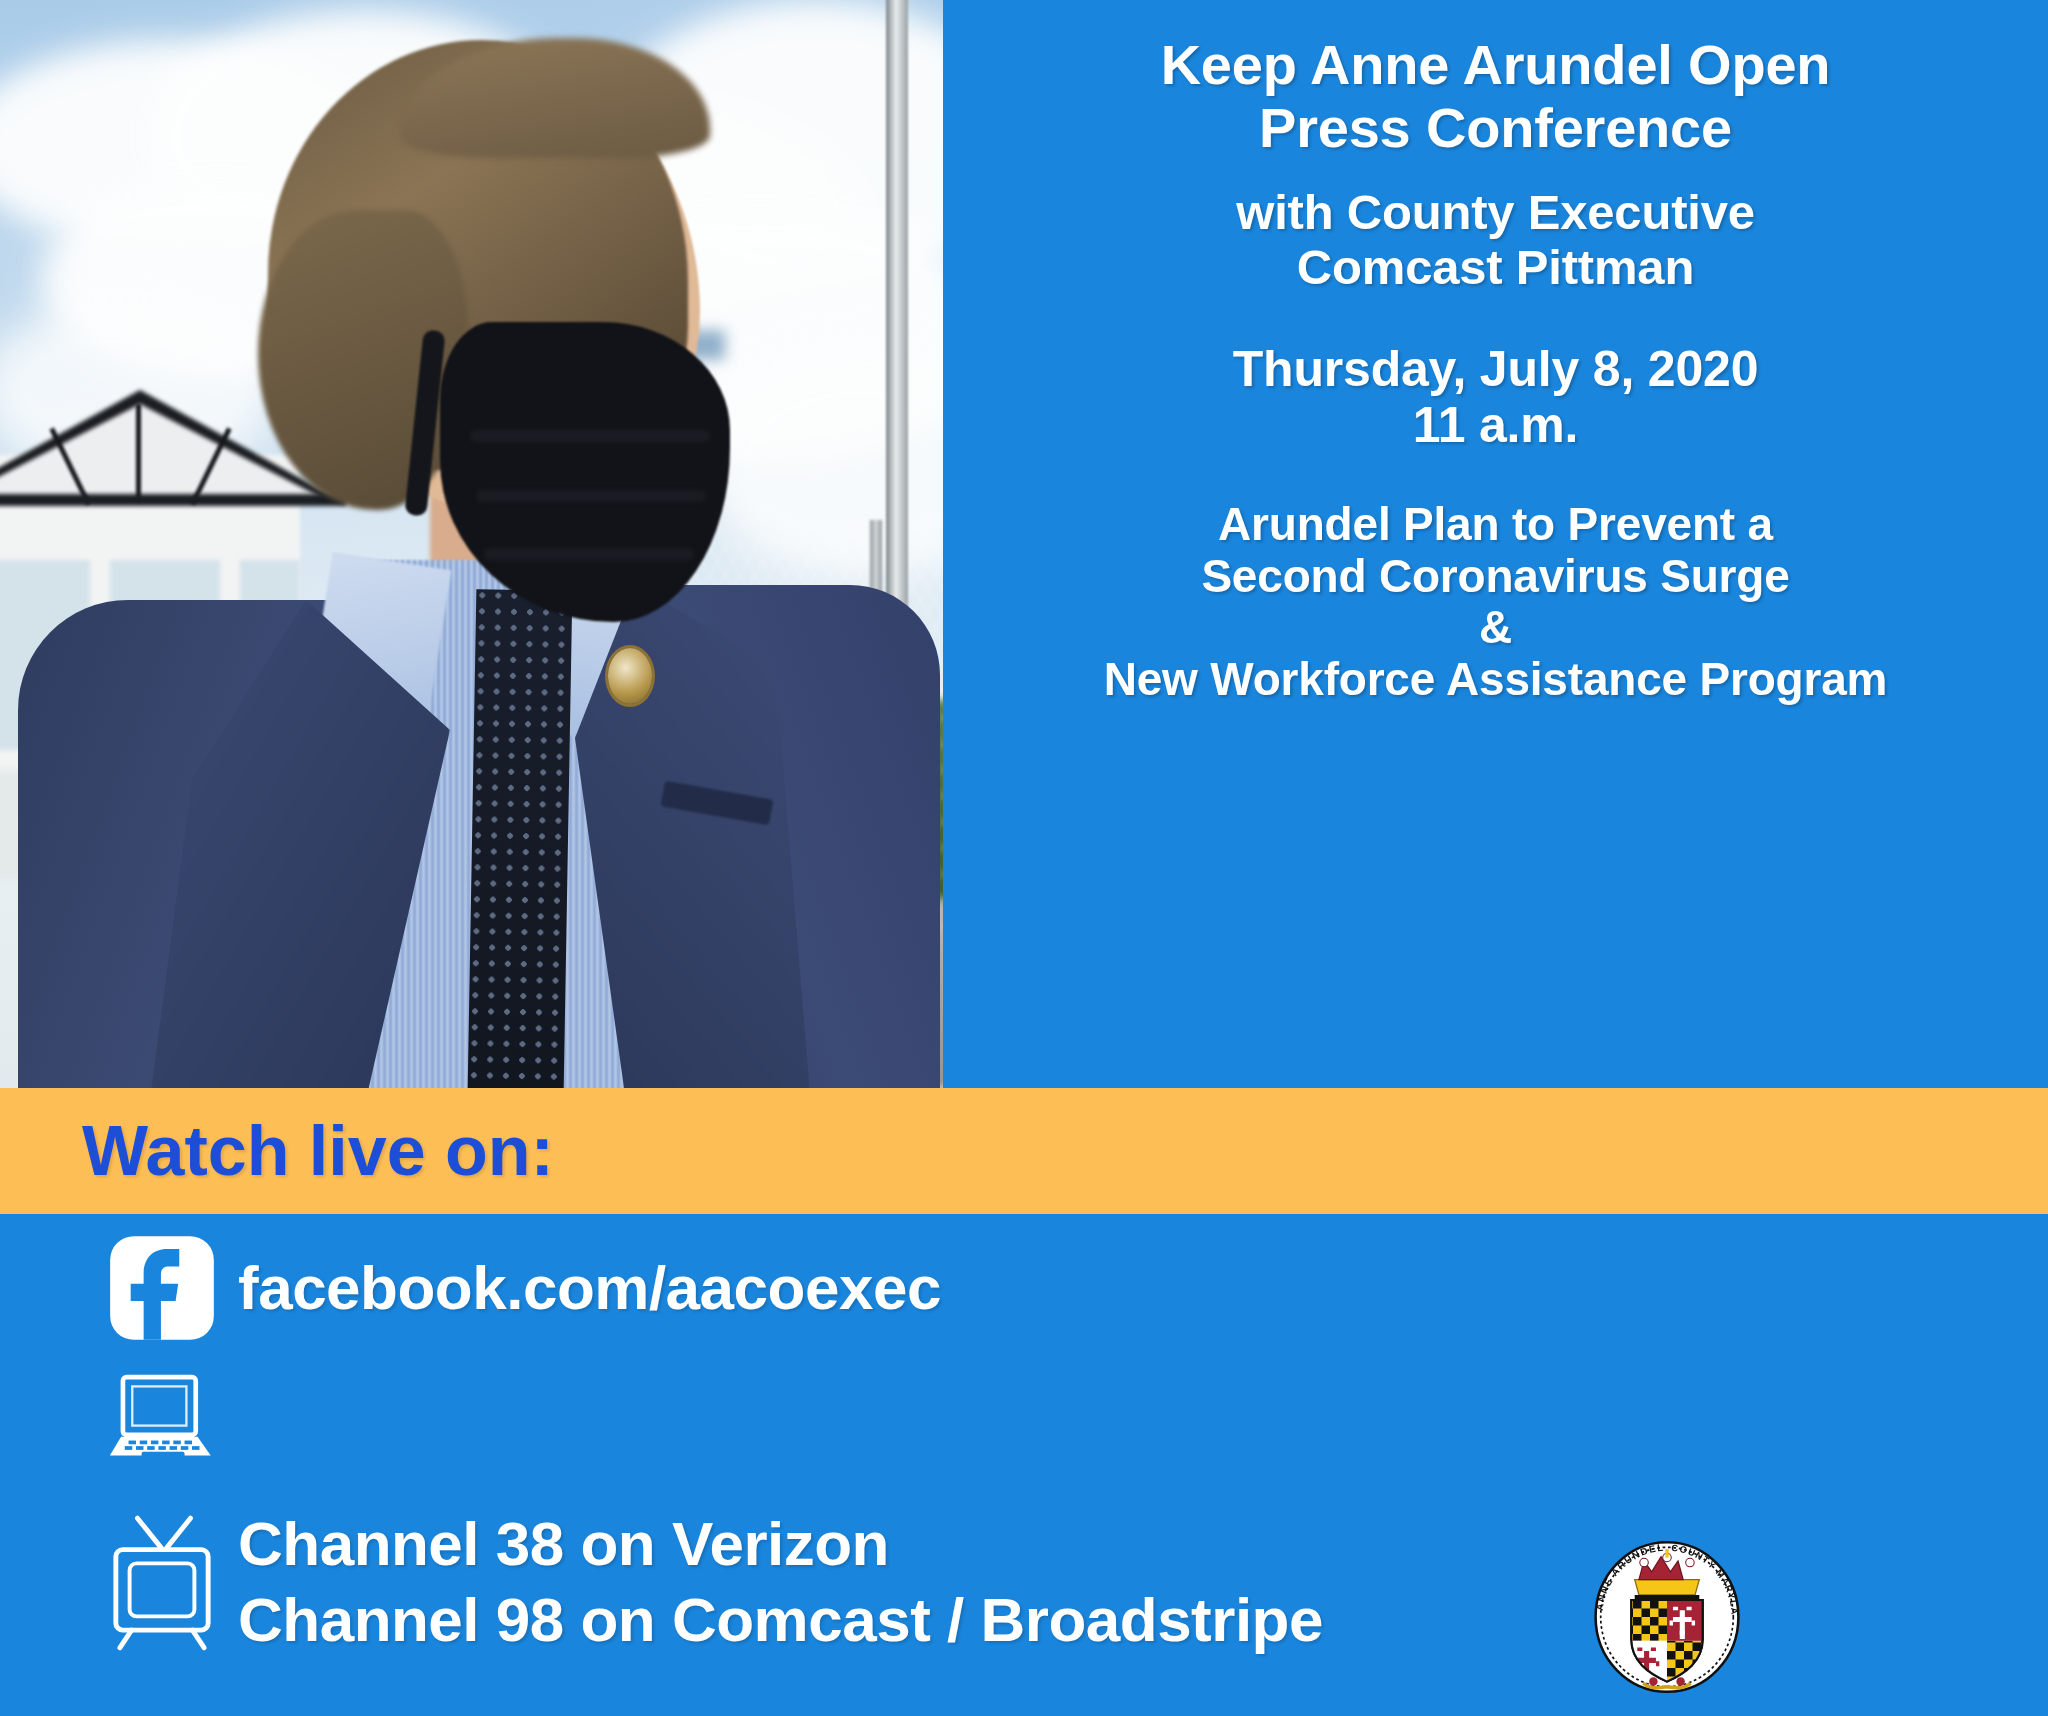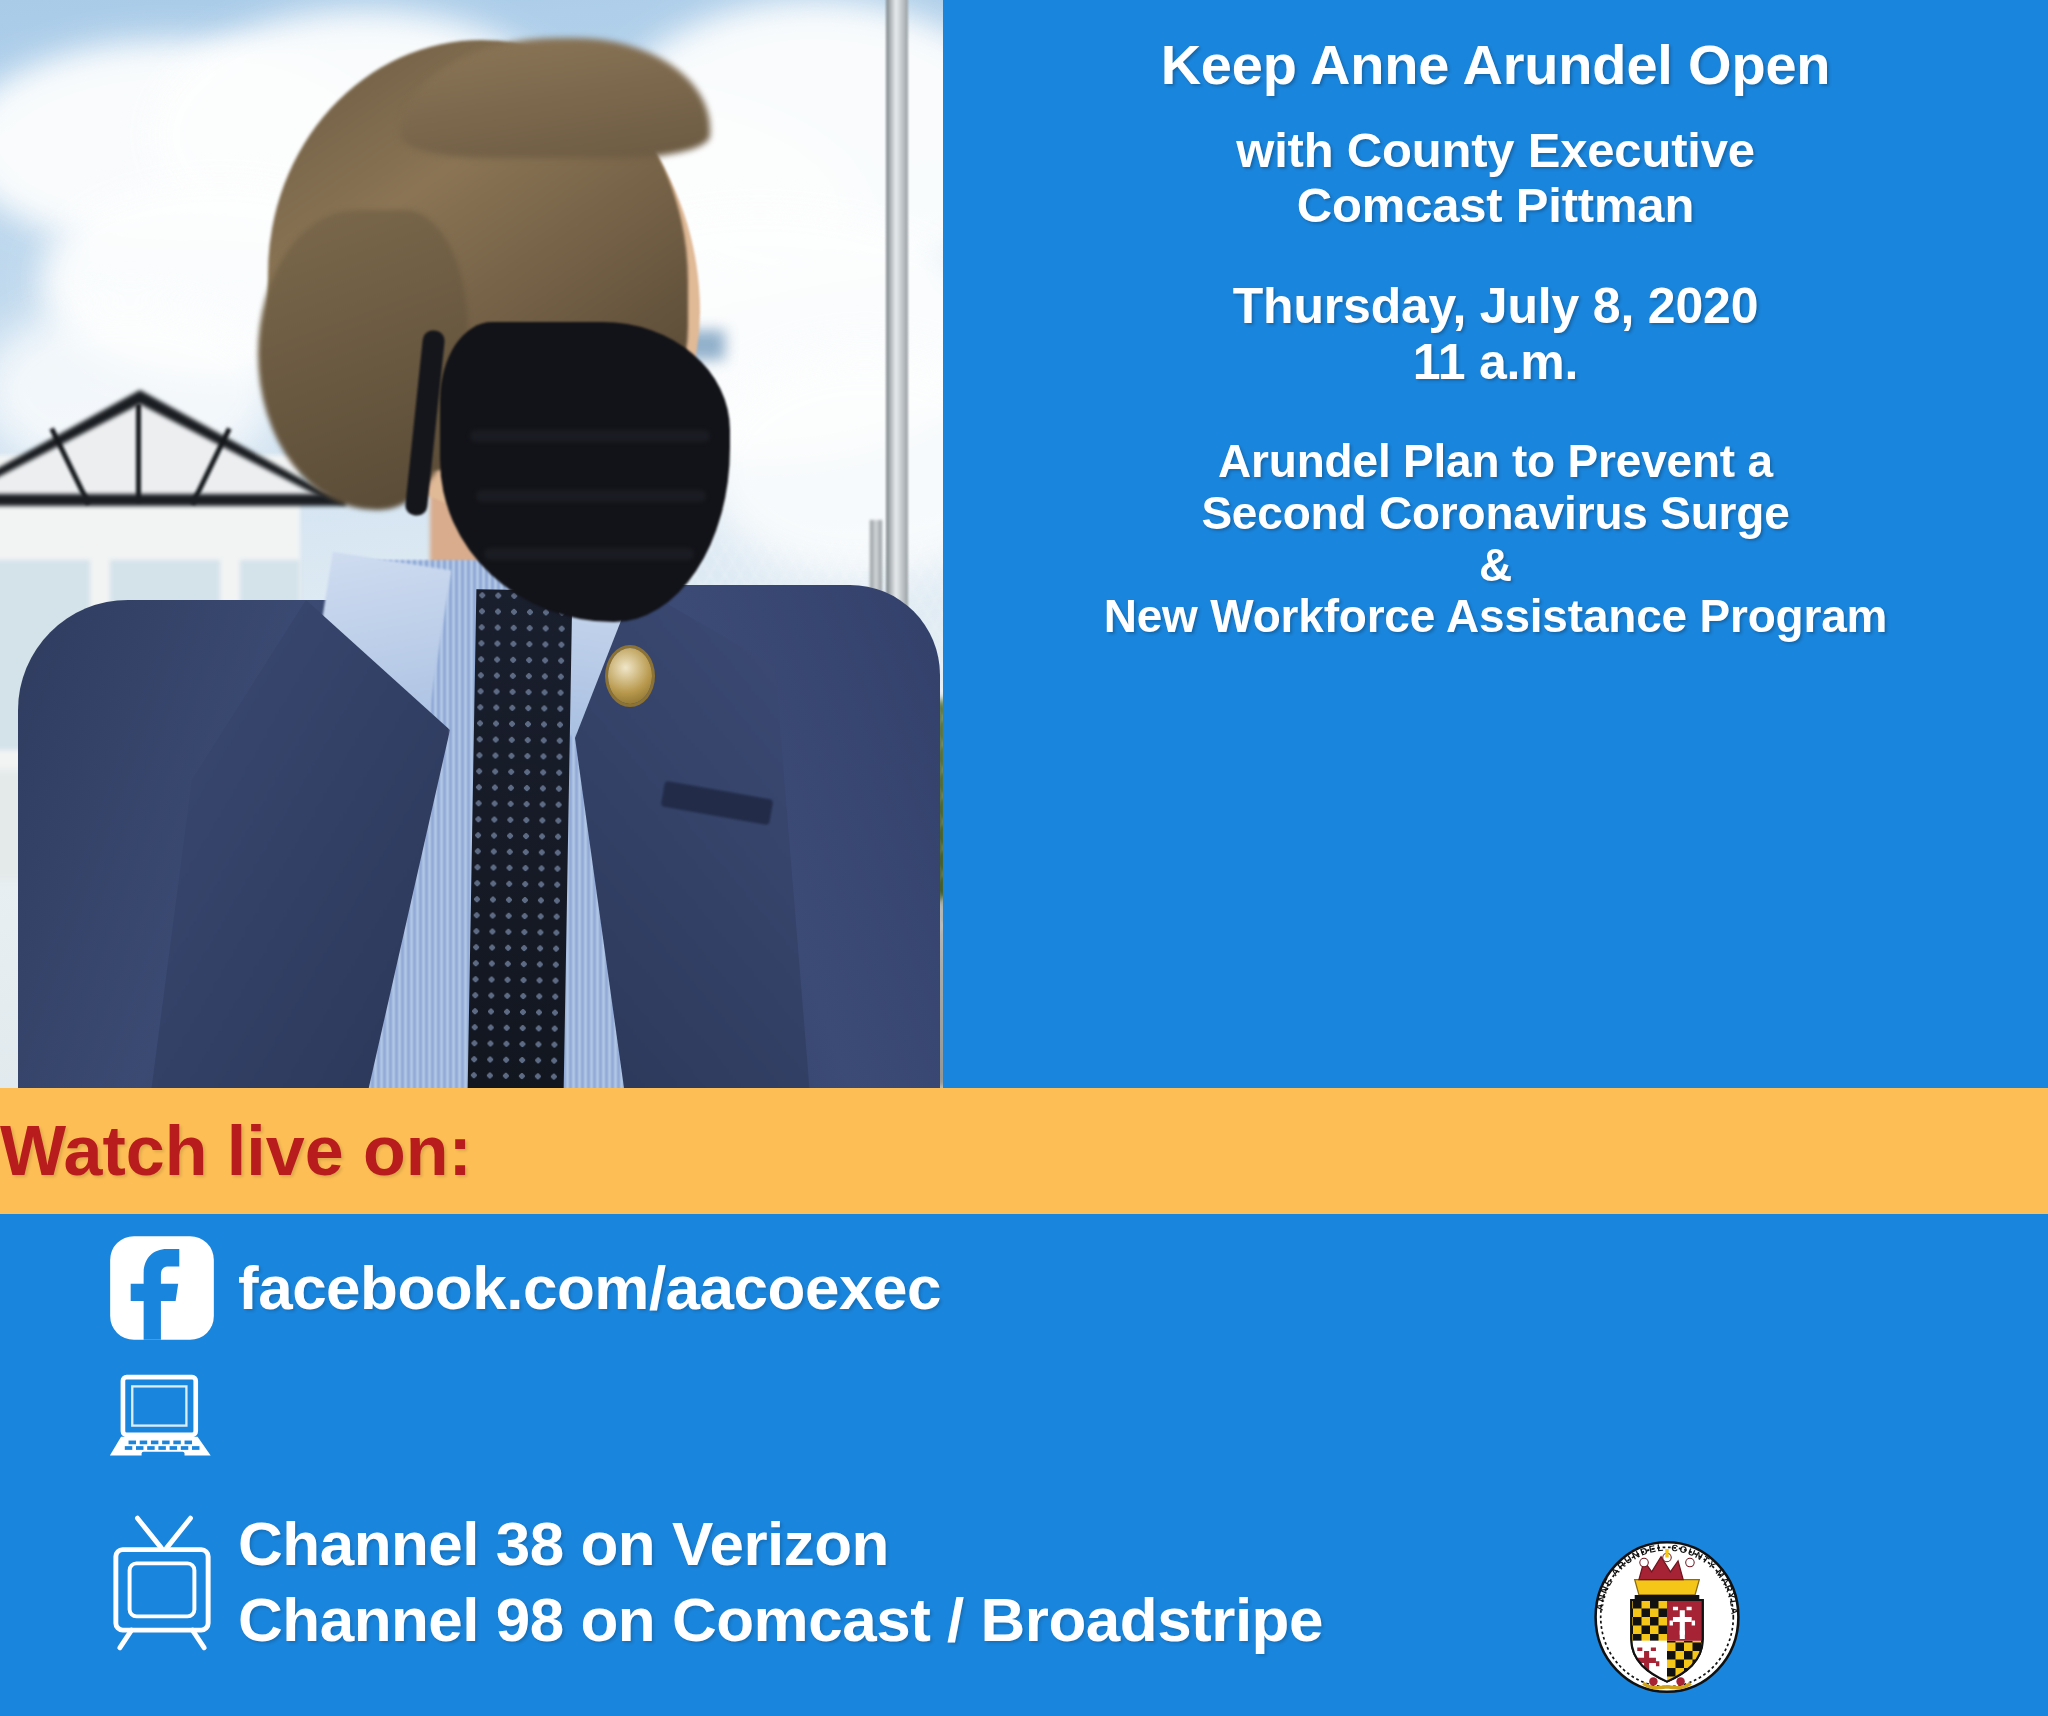--- a/index.html
+++ b/index.html
@@ -129,21 +129,21 @@
   .t-title{font-size:56px;}
   .t-sub{font-size:49px;}
   .gap-sm{height:26px;}
   .gap-md{height:46px;}
   .t-when{font-size:50px;}
   .t-topic{font-size:46px;}
 
   
   .band{position:absolute;left:0;top:1088px;width:2048px;height:126px;background:#fcbe55;
     display:flex;align-items:center;}
-  .band-txt{color:#b91c1c;font-size:70px;font-weight:bold;
+  .band-txt{color:#1d4ed8;font-size:70px;font-weight:bold;margin-left:82px;
     line-height:1;text-shadow:2px 2px 3px rgba(0,0,0,.12);}
 
   
   .bottom{position:absolute;left:0;top:1214px;width:1780px;height:502px;background:#1a85dc;}
   .row{position:absolute;display:flex;align-items:center;}
   .r1{left:108px;top:20px;}
   .r2{left:108px;top:154px;}
   .r3{left:108px;top:292px;}
   .ico{width:130px;flex:0 0 130px;display:flex;align-items:center;justify-content:flex-start;}
   .rtxt{color:#fff;font-weight:bold;font-size:62px;line-height:1.22;letter-spacing:-.5px;
@@ -213,20 +213,21 @@
         <div class="mask"></div>
         <div class="mask-fold mf1"></div>
         <div class="mask-fold mf2"></div>
         <div class="mask-fold mf3"></div>
         <div class="mask-strap"></div>
       </div>
     </div>
 
     <div class="panel">
       <div class="ln t-title">Keep Anne Arundel Open</div>
+      <div class="ln t-title">Press Conference</div>
       <div class="gap-sm"></div>
       <div class="ln t-sub">with County Executive</div>
       <div class="ln t-sub">Comcast Pittman</div>
       <div class="gap-md"></div>
       <div class="ln t-when">Thursday, July 8, 2020</div>
       <div class="ln t-when">11 a.m.</div>
       <div class="gap-md"></div>
       <div class="ln t-topic">Arundel Plan to Prevent a</div>
       <div class="ln t-topic">Second Coronavirus Surge</div>
       <div class="ln t-topic">&amp;</div>

